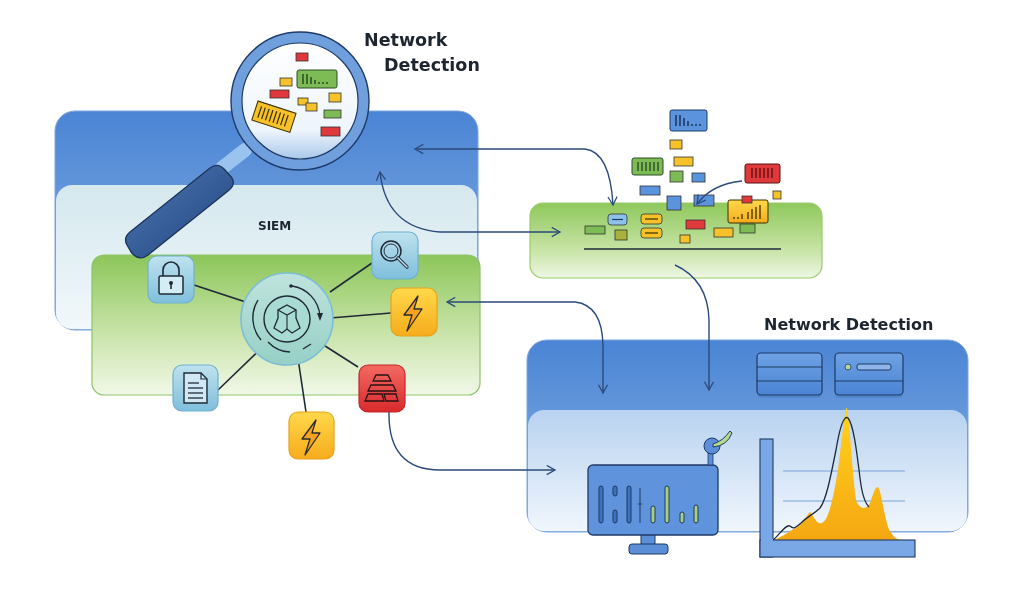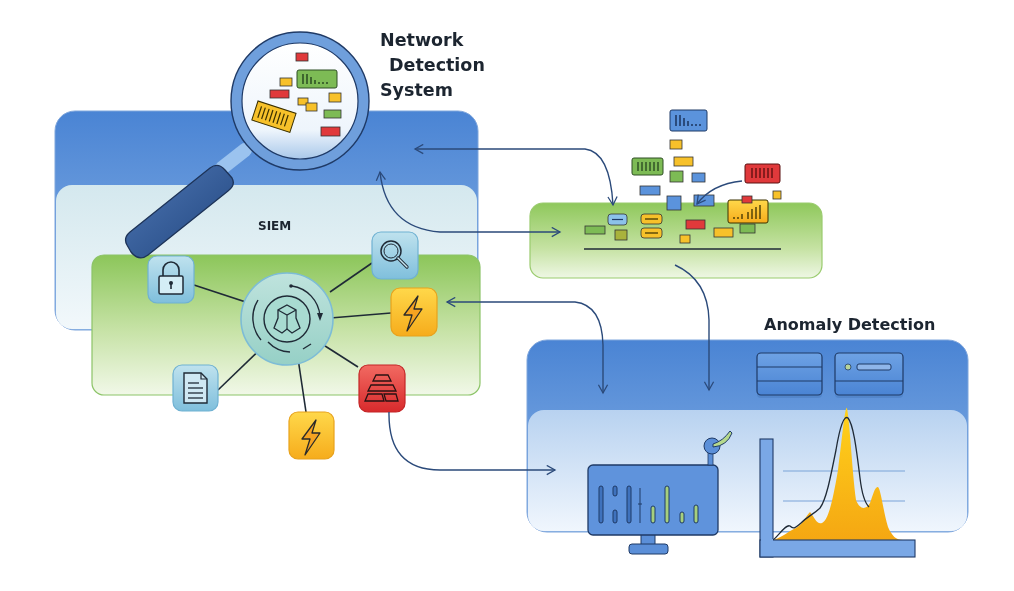--- a/index.html
+++ b/index.html
@@ -1,21 +1,21 @@
 <!DOCTYPE html>
 <html><head>
 <meta charset="utf-8">
 <style>
   html,body{margin:0;padding:0;background:#ffffff;}
   body{width:1014px;height:591px;position:relative;overflow:hidden;font-family:"DejaVu Sans","Liberation Sans",sans-serif;}
   svg.stage{position:absolute;left:0;top:0;width:1014px;height:591px;}
   .label{position:absolute;color:#1c2530;font-weight:bold;font-family:"DejaVu Sans",sans-serif;line-height:1.2;white-space:nowrap;}
-  .title-nds{left:380px;top:30px;font-size:17.5px;}
+  .title-nds{left:364px;top:30px;font-size:17.5px;}
   .title-nds div{height:25px;}
-  .title-nds .l2{margin-left:9px;}
+  .title-nds .l2{margin-left:20px;}
   .title-siem{left:258px;top:219px;font-size:12px;}
   .title-anom{left:764px;top:315px;font-size:16px;}
 </style>
 </head>
 <body>
 
 <svg class="stage" viewBox="0 0 1014 591">
   <defs>
     <linearGradient id="gBlueTop" x1="0" y1="0" x2="0" y2="1">
       <stop offset="0" stop-color="#4a84d4"></stop>
@@ -338,16 +338,15 @@
 
     <path d="M389,412 Q388,470 440,470 L555,470" marker-end="url(#ah)"></path>
 
     <path d="M742,181 Q712,184 697,204" marker-end="url(#ah)"></path>
   </g>
 </svg>
 
 <div class="label title-nds">
   <div>Network</div>
   <div class="l2">Detection</div>
-  <div>System</div>
 </div>
 <div class="label title-siem">SIEM</div>
-<div class="label title-anom">Anomaly Detection</div>
+<div class="label title-anom">Network Detection</div>
 
 </body></html>

